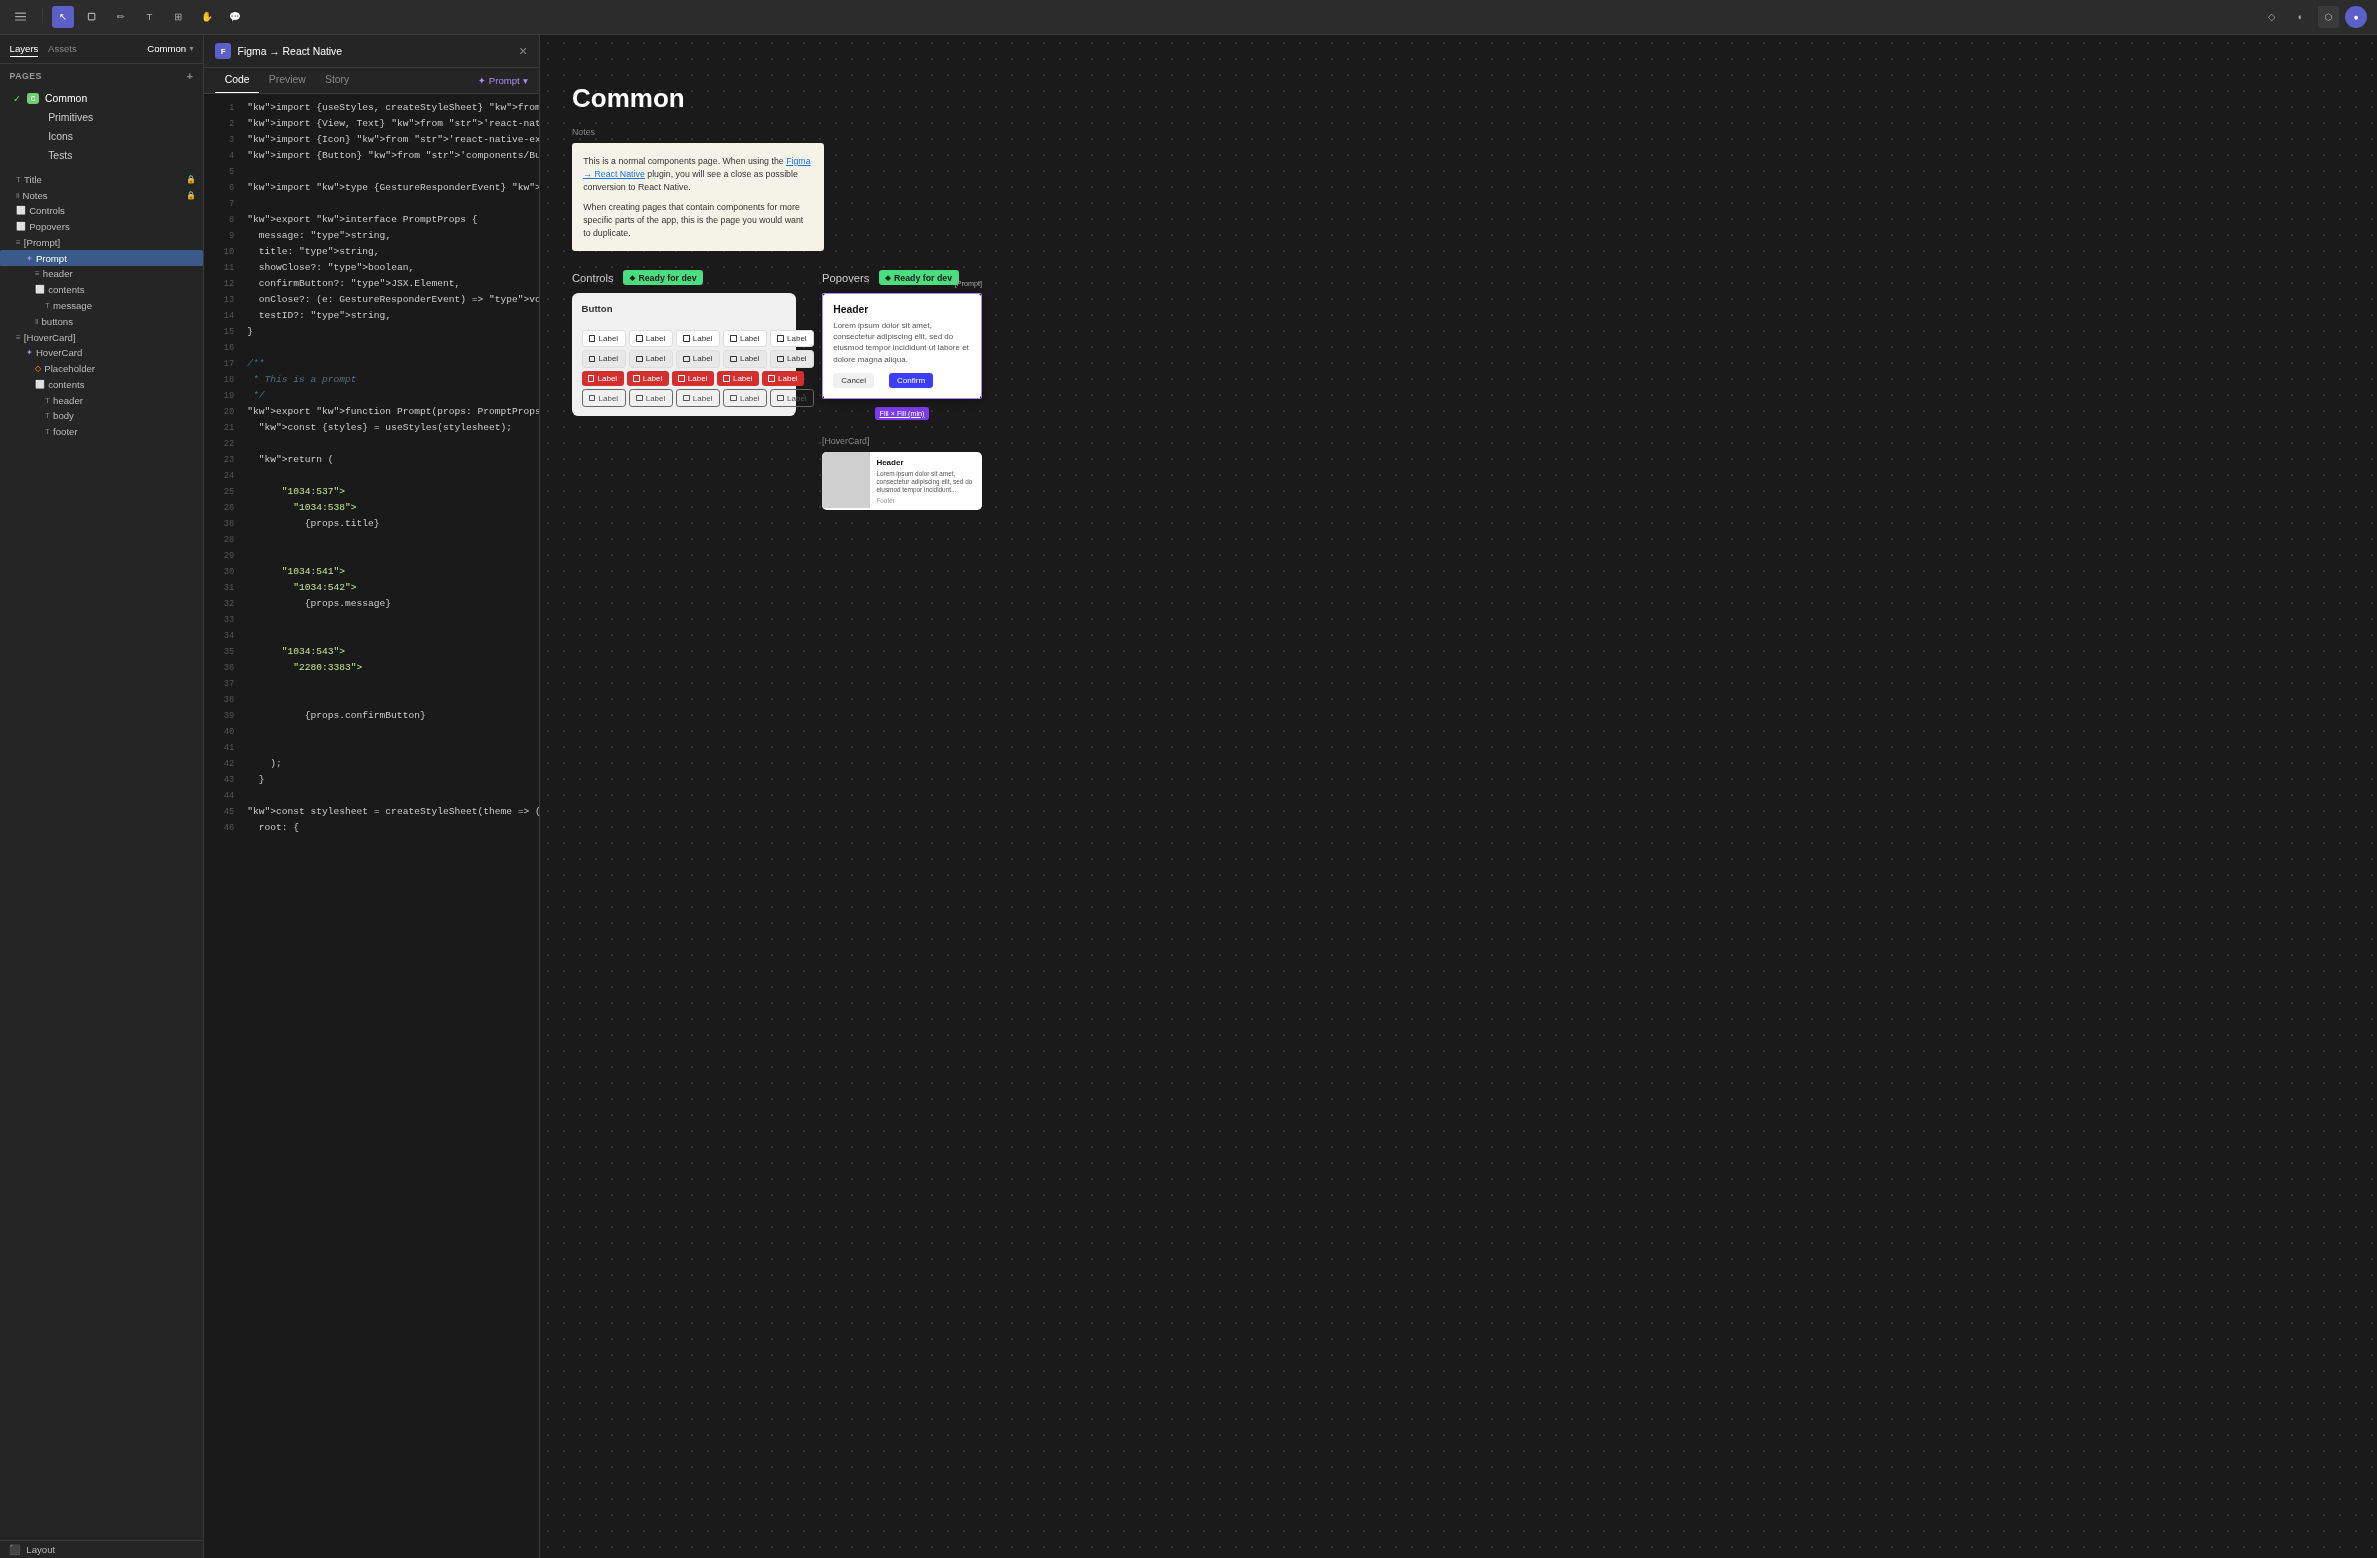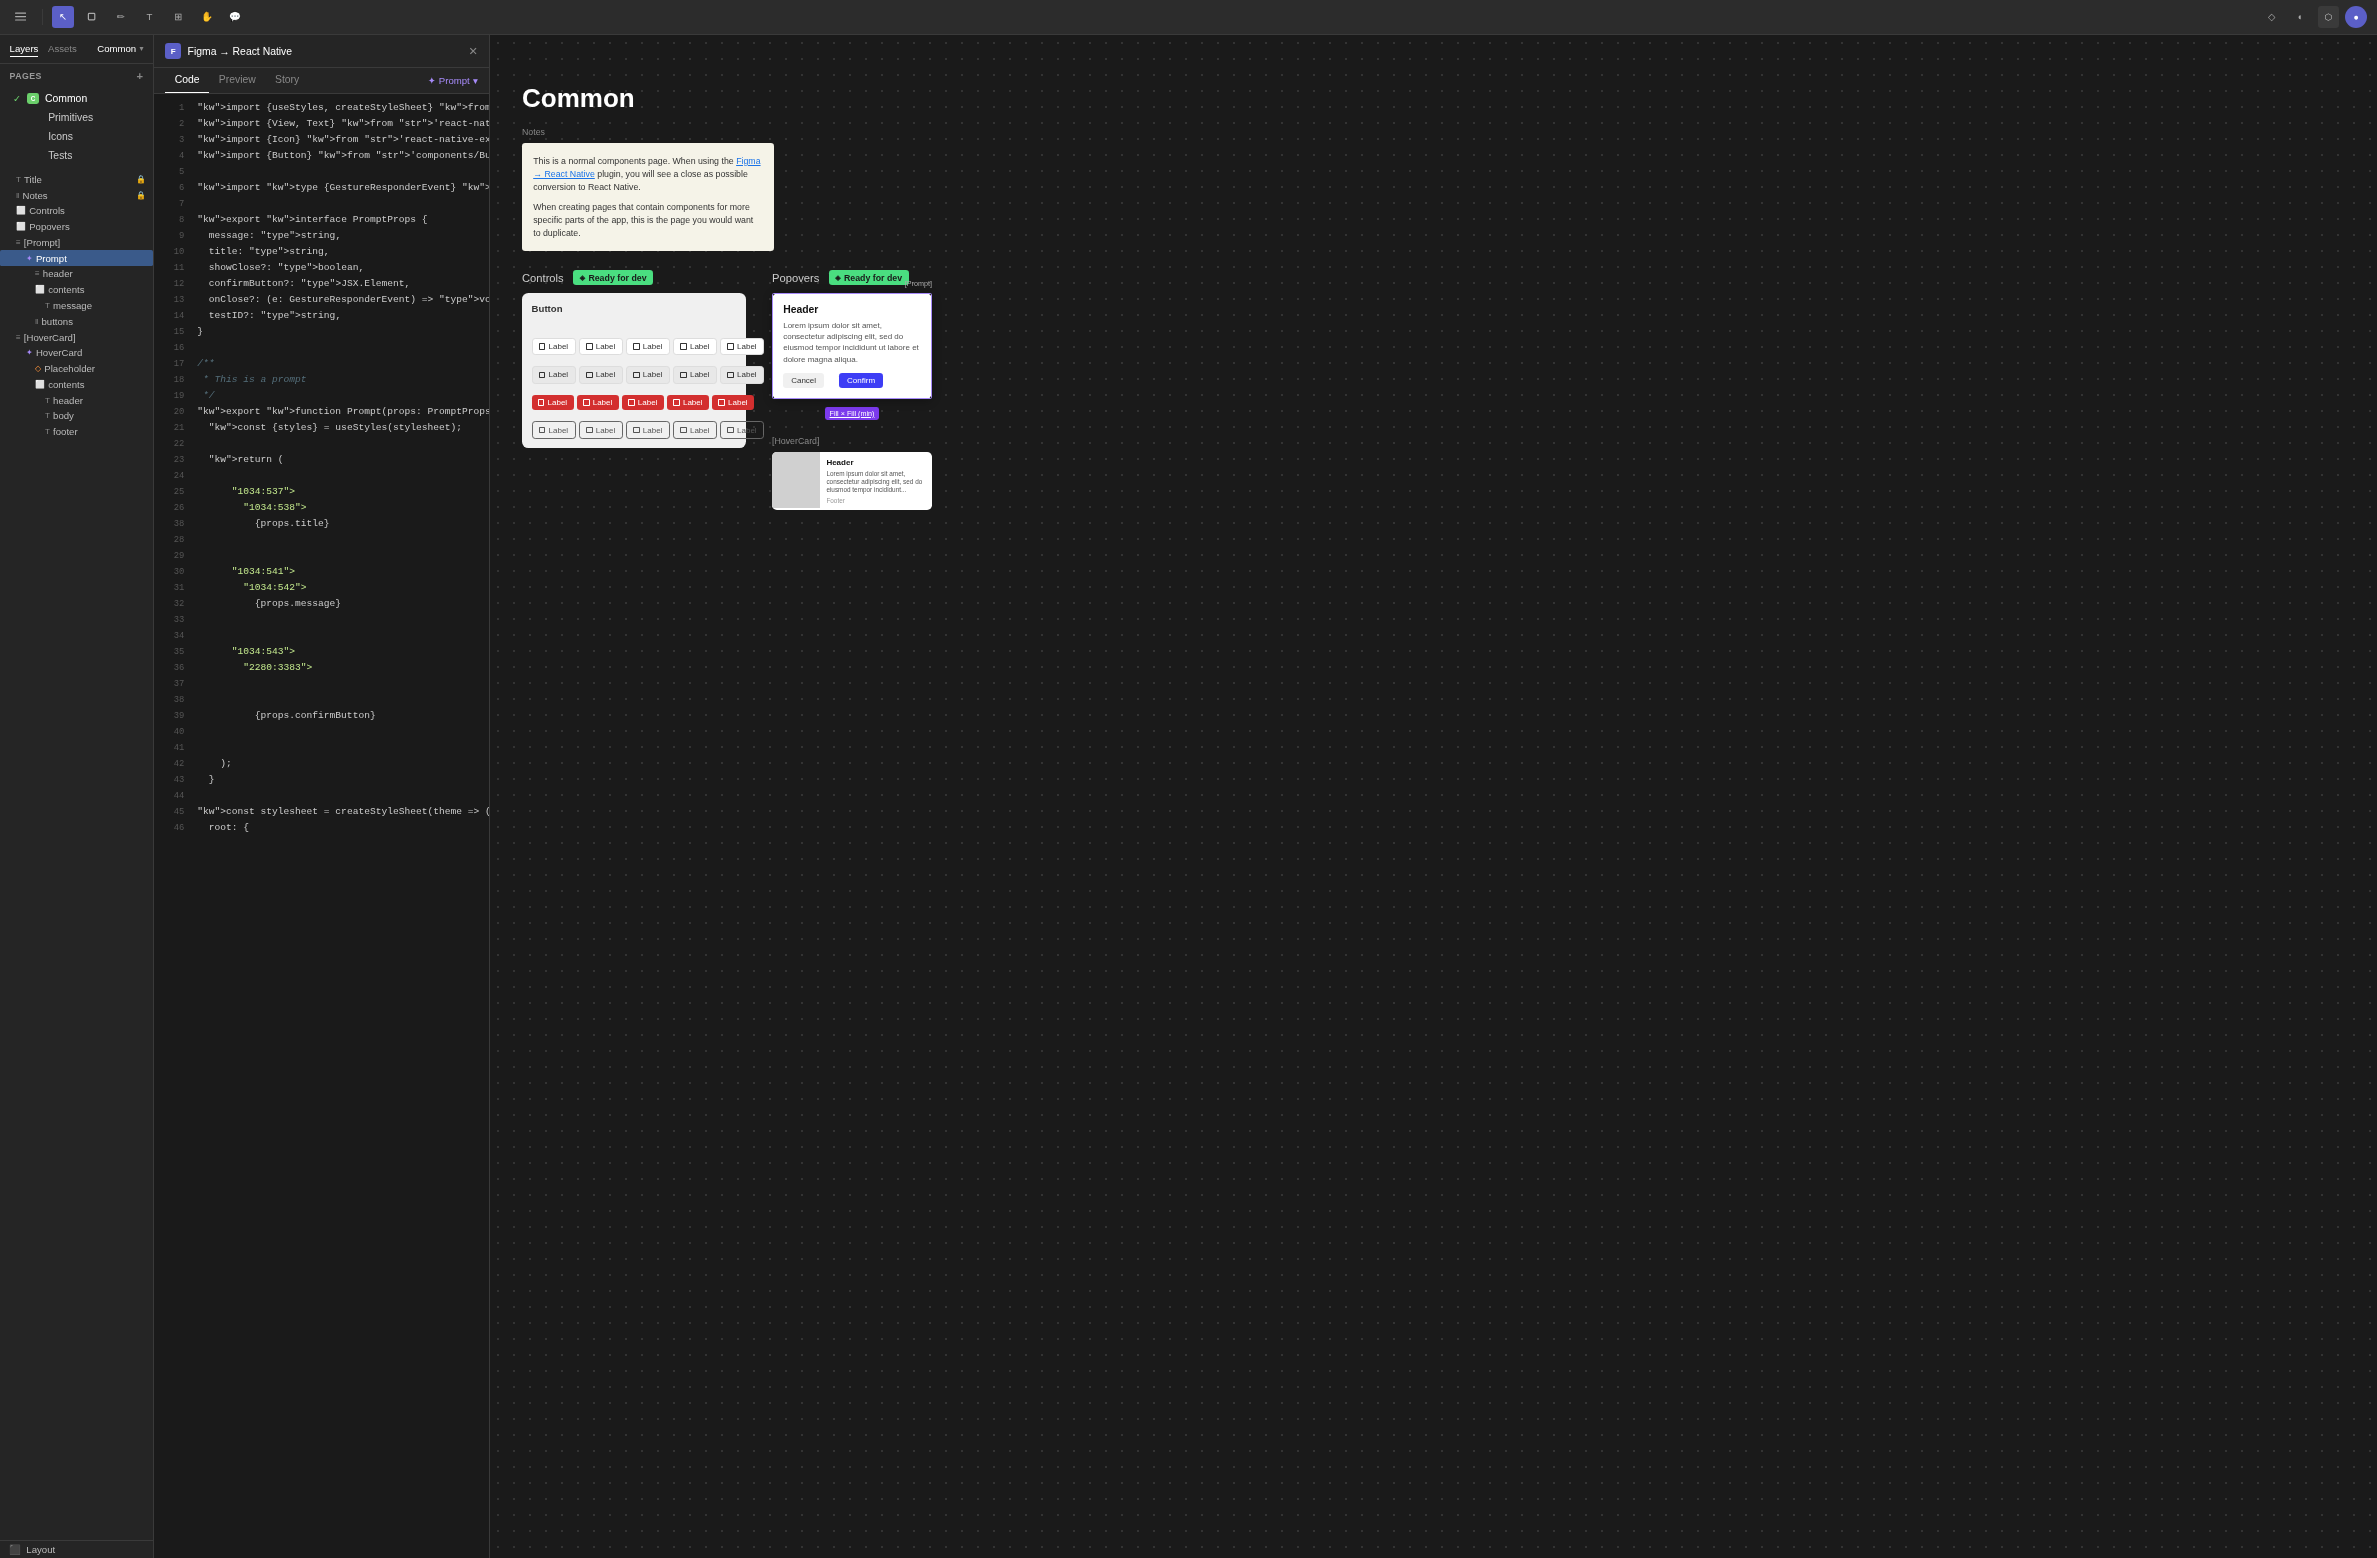--- a/index.html
+++ b/index.html
@@ -54,21 +54,21 @@
 
     
     .main-layout {
       display: flex;
       flex: 1;
       overflow: hidden;
     }
 
     
     .left-panel {
-      width: 154px;
+      width: 204px;
       background: #252525;
       border-right: 0.8px solid #3a3a3a;
       display: flex;
       flex-direction: column;
       flex-shrink: 0;
     }
 
     
     .left-panel-tabs {
       display: flex;
@@ -405,21 +405,20 @@
       background: #fff;
       border: 0.8px solid #ddd;
       border-radius: 3.2px;
       padding: 3.2px 6.4px;
       font-size: 8px;
       color: #333;
       display: flex;
       align-items: center;
       gap: 3.2px;
       cursor: pointer;
-      margin-top: 8px;
     }
     .btn-label.outlined {
       background: transparent;
       border: 0.8px solid #666;
       color: #555;
     }
     .btn-label.filled-red {
       background: #d32f2f;
       color: white;
       border: none;

